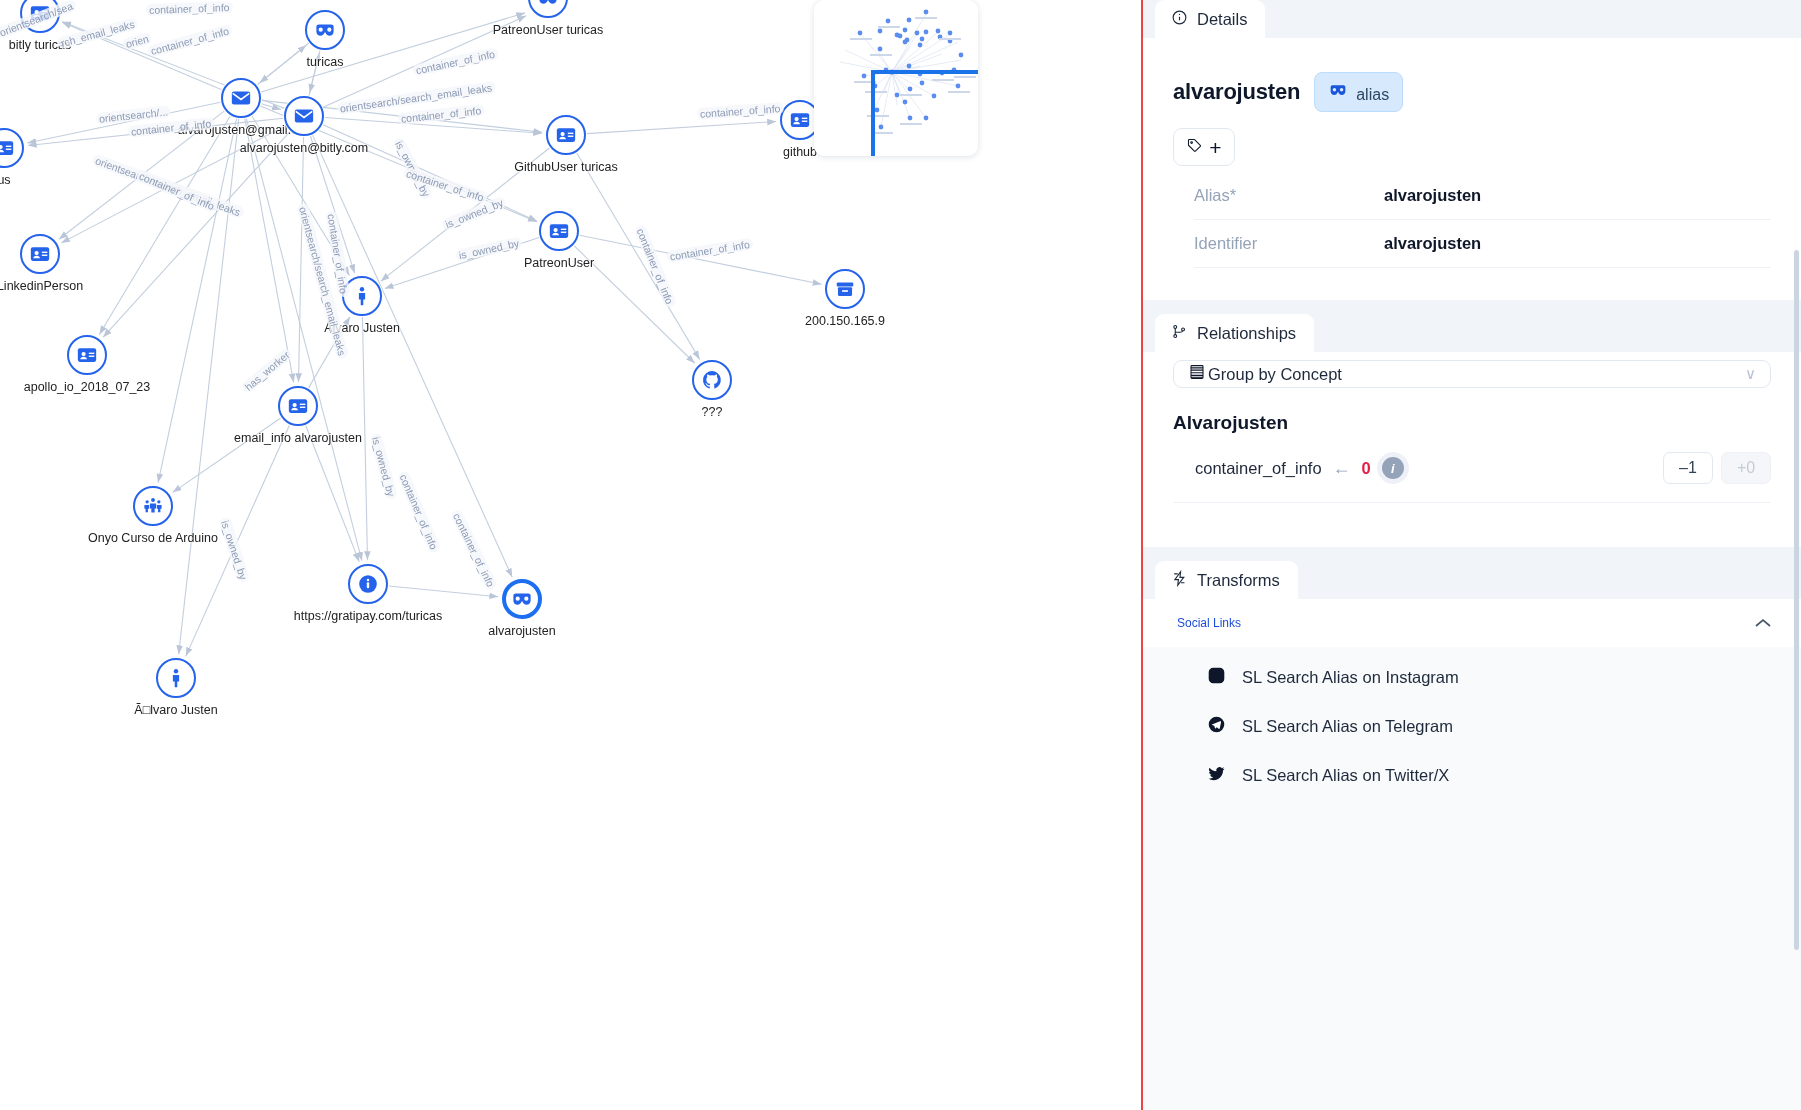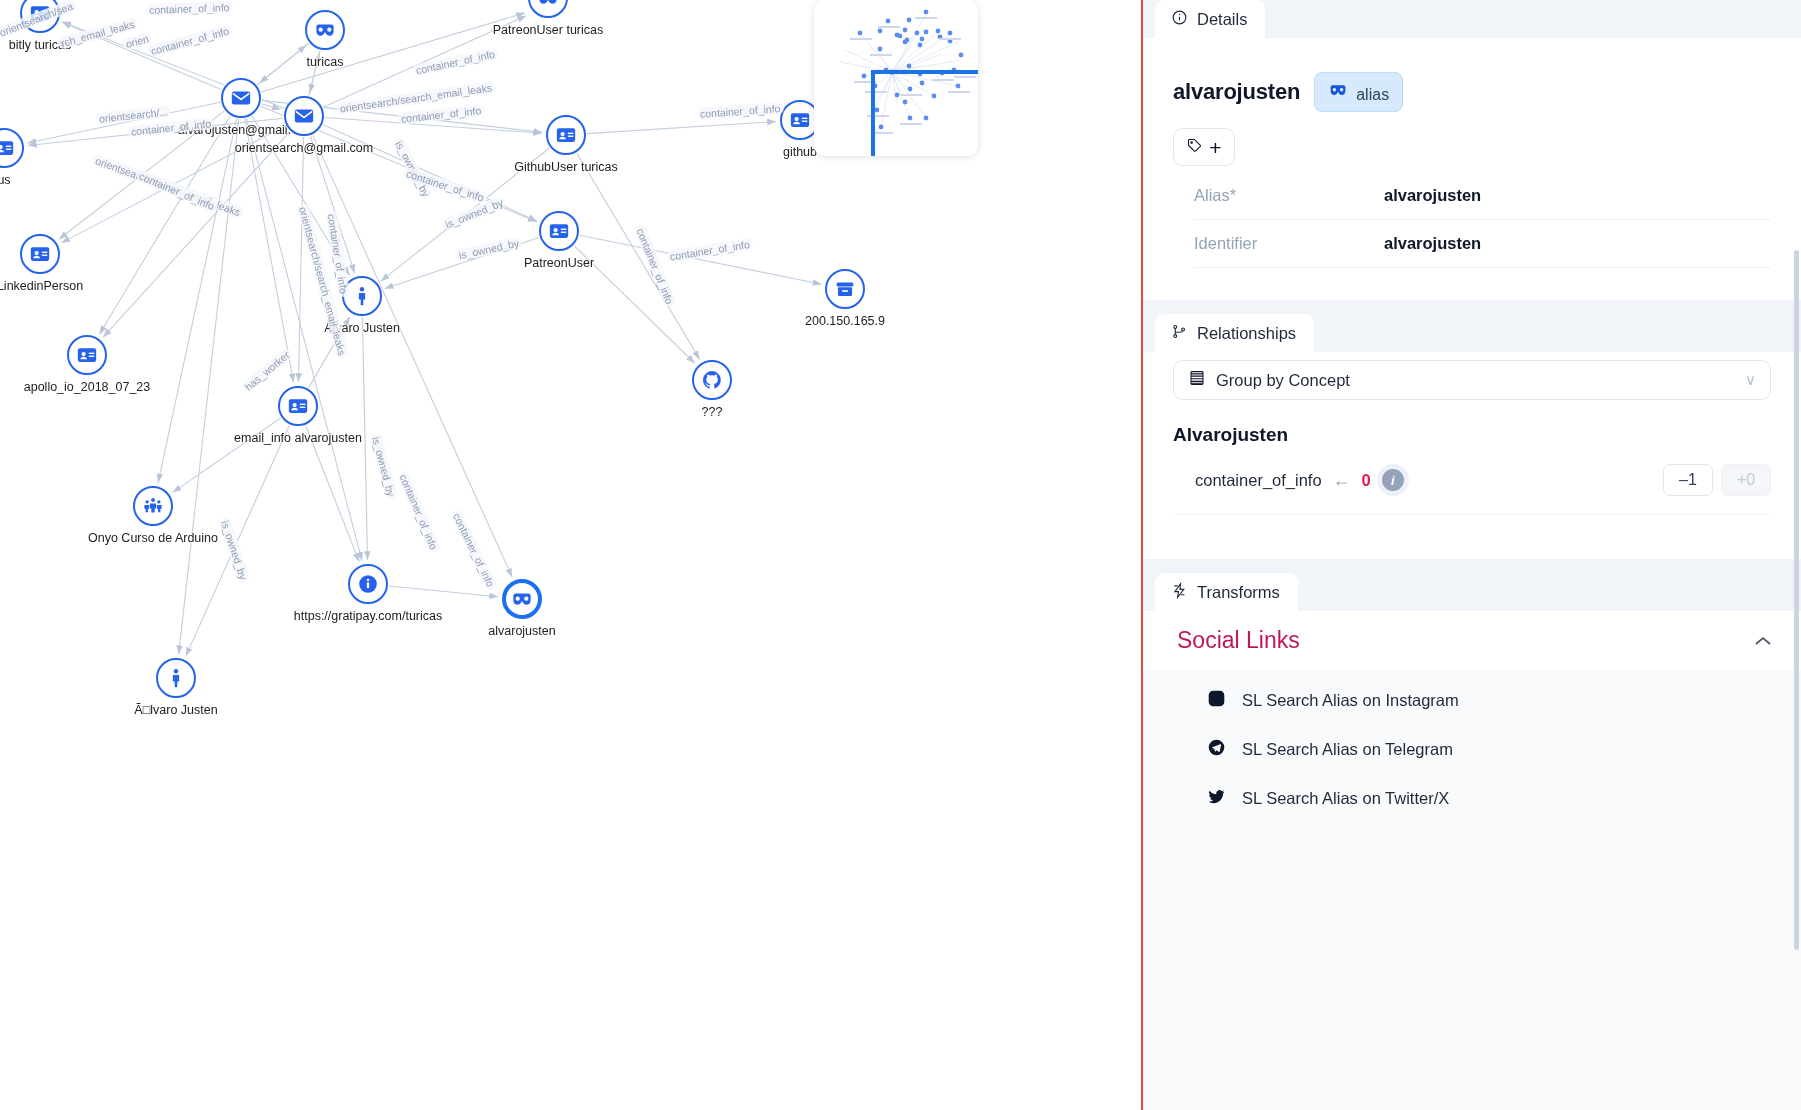--- a/index.html
+++ b/index.html
@@ -118,23 +118,23 @@
   }
   .prop-row:last-child { border-bottom: 1px solid #eef2f6; }
   .prop-key { width: 190px; font-size: 16.5px; color: #94a3b8; }
   .prop-val { font-size: 16.5px; color: #0f172a; font-weight: bold; }
 
   .gap { height: 14px; background: #f1f5f9; }
 
   
   #rel-section { background:#fff; }
   .select-box {
-    margin: 8px 30px 0 30px; height: 40px;
+    margin: 8px 30px 0 30px; height: 28px;
     border: 1px solid #e2e8f0; border-radius: 9px;
-    display: flex; align-items: center; padding: 0 14px; gap: 10px;
+    display: flex; align-items: center; padding: 0 14px; gap: 2px;
     font-size: 16.5px; color: #1e293b; background:#fff; cursor: pointer;
   }
   .select-box .caret { margin-left: auto; color: #b6c2d2; font-size: 15px; }
   .select-box svg.listicon { width: 18px; height: 18px; stroke:#0f172a; fill:none; stroke-width:1.4; }
 
   .group-title { margin: 24px 30px 0 30px; font-size: 19px; font-weight: bold; color: #0f172a; }
   .rel-row {
     margin: 10px 30px 0 30px;
     display: flex; align-items: center; gap: 11px;
     padding: 8px 0 18px 22px;
@@ -158,21 +158,21 @@
     font-size: 16px; color: #334155; cursor: pointer;
   }
   .rel-btn.disabled { background: #f4f6fa; color: #c2cbd8; border-color:#eef1f6; }
   .rel-pad { height: 44px; }
 
   
   #tr-section { background:#fff; flex: 1; display:flex; flex-direction:column; min-height:0;}
   .tr-group-head {
     display:flex; align-items:center;
     padding: 16px 30px 16px 34px;
-    font-size: 23px; color: #be185d; cursor:pointer;
+    font-size: 12px; color: #1d4ed8; cursor:pointer;
     background:#fff;
   }
   .tr-group-head .chev { margin-left:auto; color:#475569; font-size: 14px; }
   .tr-list { background: #f8fafc; flex:1; overflow-y:auto; padding: 6px 0 0 0; }
   .tr-item {
     display:flex; align-items:center; gap: 16px;
     padding: 13px 30px 13px 64px;
     font-size: 16.5px; color: #1e293b; cursor: pointer;
   }
   .tr-item svg { width: 19px; height: 19px; fill: #0f172a; flex: 0 0 19px; }
@@ -278,21 +278,21 @@
           </div>
           <div class="nlabel">alvarojusten@gmail.co</div>
         </div>
         <div class="node" style="left: 304px; top: 116px;">
           <div class="circle">
             <svg viewBox="0 0 24 24">
               <rect x="2" y="5" width="20" height="14" rx="2.2"></rect>
               <path d="M3 7 L12 13.6 L21 7" stroke="#fff" stroke-width="1.8" fill="none"></path>
             </svg>
           </div>
-          <div class="nlabel">orientsearch@gmail.com</div>
+          <div class="nlabel">alvarojusten@bitly.com</div>
         </div>
         <div class="node" style="left: 4px; top: 148px;">
           <div class="circle">
             <svg viewBox="0 0 24 24">
               <rect x="2" y="4.5" width="20" height="15" rx="2.2"></rect>
               <circle cx="8.3" cy="11" r="2.3" fill="#fff"></circle>
               <path d="M4.6 16.6c.5-1.7 2-2.6 3.7-2.6s3.2.9 3.7 2.6z" fill="#fff"></path>
               <rect x="14" y="9.4" width="6" height="1.5" fill="#fff"></rect>
               <rect x="14" y="12.6" width="6" height="1.5" fill="#fff"></rect>
             </svg>

